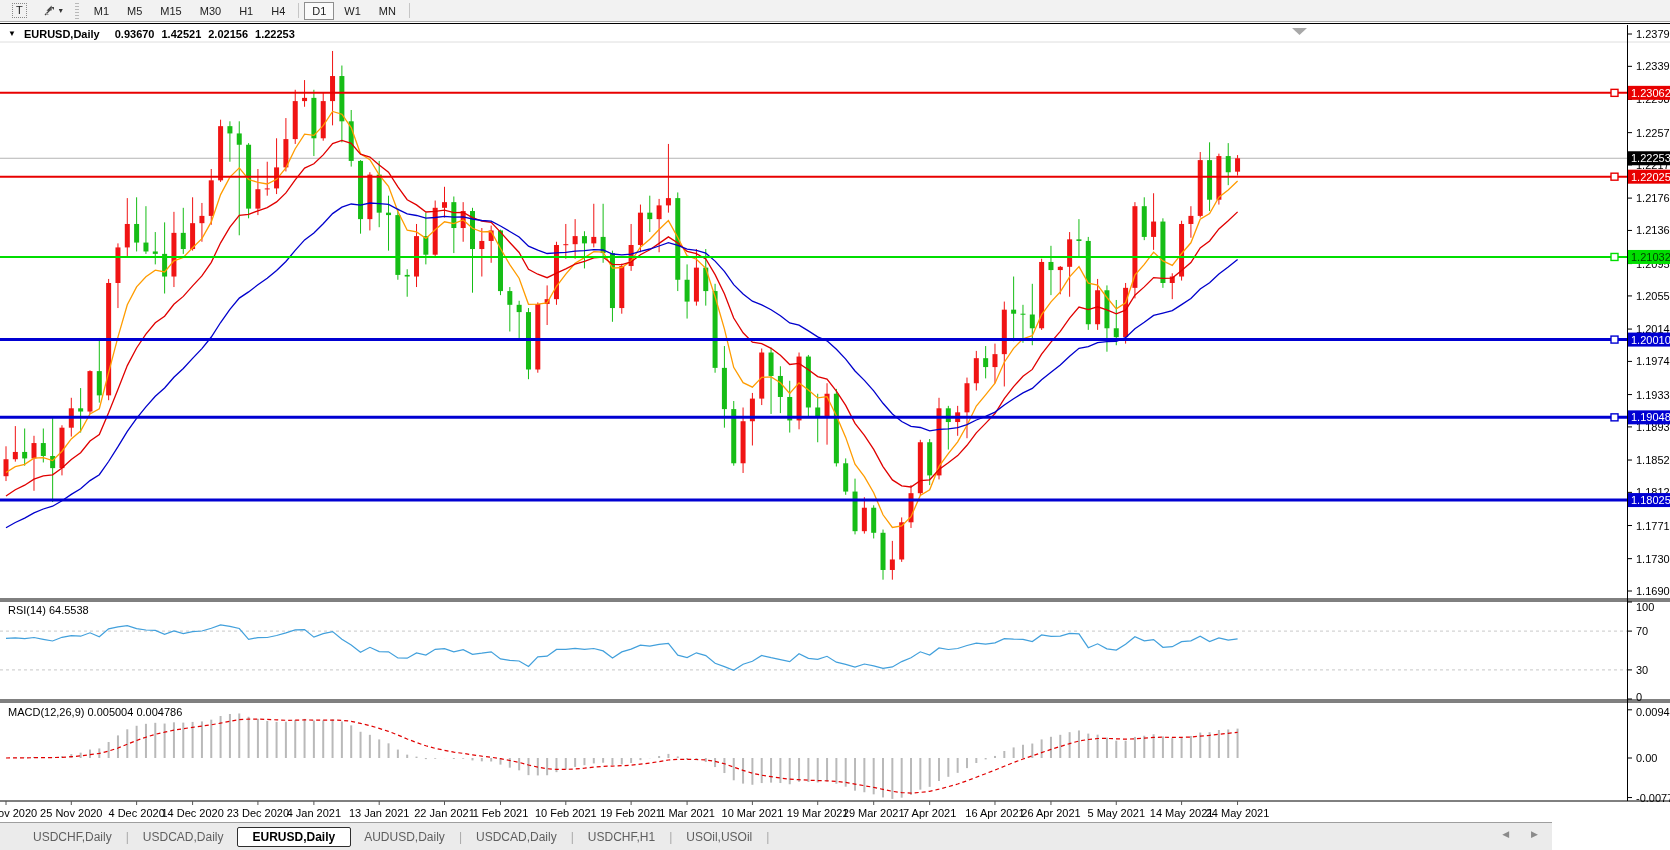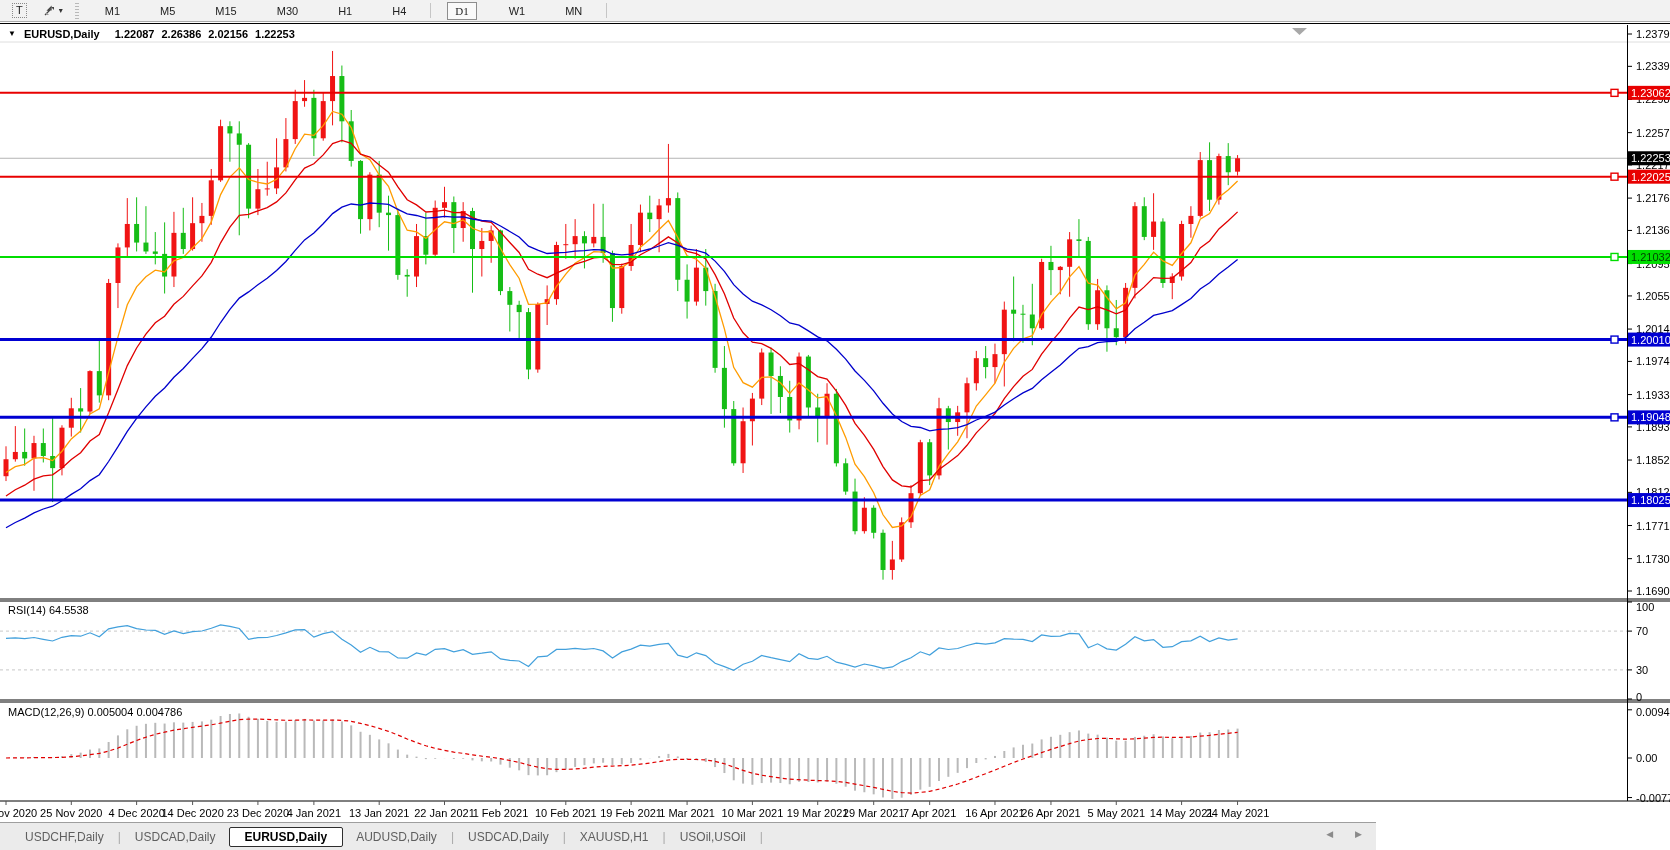--- a/index.html
+++ b/index.html
@@ -9,32 +9,32 @@
   .toolbar{position:absolute;top:0;left:0;width:100%;height:22px;background:#f2f2f2;
            border-bottom:1px solid #aaa;display:flex;align-items:center;padding-left:4px;box-sizing:border-box;}
   .tbtn{background:transparent;border:1px solid transparent;font-family:"Liberation Sans",sans-serif;
         font-size:11px;color:#222;padding:1px 6px;margin:0 1px;height:18px;display:flex;align-items:center;gap:3px;}
   .tbox{border:1px dotted #8a8a8a;padding:0 3px;font-size:11px;line-height:13px;}
   .caret{font-size:8px;color:#333;}
   .grip{width:4px;height:16px;margin:0 6px 0 4px;
         background:repeating-linear-gradient(to bottom,#b9b9b9 0 1px,transparent 1px 3px);}
   .tsep{width:1px;height:15px;background:#c6c6c6;margin:0 4px;}
   .tfbtn{background:transparent;border:1px solid transparent;font-family:"Liberation Sans",sans-serif;
-         font-size:11px;color:#222;padding:2px 7px;margin:0 12px;}
-  .tfbtn.active{background:#fafafa;border:1px solid #8e8e8e;font-family:Liberation Serif, serif;}
+         font-size:11px;color:#222;padding:2px 7px;margin:0 1px;}
+  .tfbtn.active{background:#fafafa;border:1px solid #8e8e8e;}
   
   .chartwin{position:absolute;top:23px;left:0;width:1670px;height:799px;background:#fff;border-top:1px solid #000;box-sizing:content-box;}
   .chead{position:absolute;top:2px;left:8px;height:15px;display:flex;align-items:center;gap:7px;
          font-size:11px;font-weight:700;color:#000;z-index:5;}
   .chead .sym-caret{font-size:8px;margin-right:1px;}
   .chead .sym{margin-right:8px;}
   #chart-svg{position:absolute;top:0;left:0;display:block;}
   
-  .tabbar{position:absolute;top:822px;left:0;width:1376px;height:28px;background:#ebebeb;
-          border-top:1px solid #9e9e9e;display:flex;align-items:center;padding-left:12px;box-sizing:border-box;
+  .tabbar{position:absolute;top:822px;left:0;width:1552px;height:28px;background:#ebebeb;
+          border-top:1px solid #9e9e9e;display:flex;align-items:center;padding-left:20px;box-sizing:border-box;
           font-size:12px;color:#5f5f5f;}
   .tab{padding:3px 13px;white-space:nowrap;}
   .tab.active{background:#fff;border:1px solid #2e2e2e;border-radius:2px;color:#000;font-weight:700;padding:2px 15px;}
   .tabsep{color:#a8a8a8;margin:0 1px;}
   .tab-arrows{position:absolute;right:14px;top:6px;color:#8a8a8a;font-size:9px;display:flex;gap:22px;}
   .tab-arrows span{cursor:default;}
 </style>
 </head>
 <body>
 
@@ -63,22 +63,22 @@
     <button class="tfbtn active">D1</button>
     <button class="tfbtn">W1</button>
     <button class="tfbtn">MN</button>
     <div class="tsep"></div>
   </div>
 
   <div class="chartwin">
     <div class="chead">
       <span class="sym-caret">▼</span>
       <span class="sym">EURUSD,Daily</span>
-      <span>1.22087</span>
-      <span>2.26386</span>
+      <span>0.93670</span>
+      <span>1.42521</span>
       <span>2.02156</span>
       <span>1.22253</span>
     </div>
     <svg id="chart-svg" width="1670" height="799">
         <line x1="0" y1="18" x2="1670" y2="18" stroke="#dedede"></line>
         <line x1="0" y1="134.25384615384706" x2="1627" y2="134.25384615384706" stroke="#b4b4b4" stroke-width="1"></line>
         <g>
           <line x1="6" x2="6" y1="422.2931785195933" y2="457.0551523947745" stroke="#f01414"></line>
           <rect x="3.5" y="435.22786647314956" width="5" height="16.976777939041995" fill="#f01414"></rect>
           <line x1="15.33" x2="15.33" y1="402.0827285921627" y2="437.65312046444103" stroke="#f01414"></line>
@@ -617,21 +617,21 @@
 
   <div class="tabbar">
     <div class="tab">USDCHF,Daily</div>
     <span class="tabsep">|</span>
     <div class="tab">USDCAD,Daily</div>
     <div class="tab active">EURUSD,Daily</div>
     <div class="tab">AUDUSD,Daily</div>
     <span class="tabsep">|</span>
     <div class="tab">USDCAD,Daily</div>
     <span class="tabsep">|</span>
-    <div class="tab">XAUUSD,H1</div>
+    <div class="tab">USDCHF,H1</div>
     <span class="tabsep">|</span>
     <div class="tab">USOil,USOil</div>
     <span class="tabsep">|</span>
     <div class="tab-arrows">
       <span>◀</span>
       <span>▶</span>
     </div>
   </div>
 </div>
 

